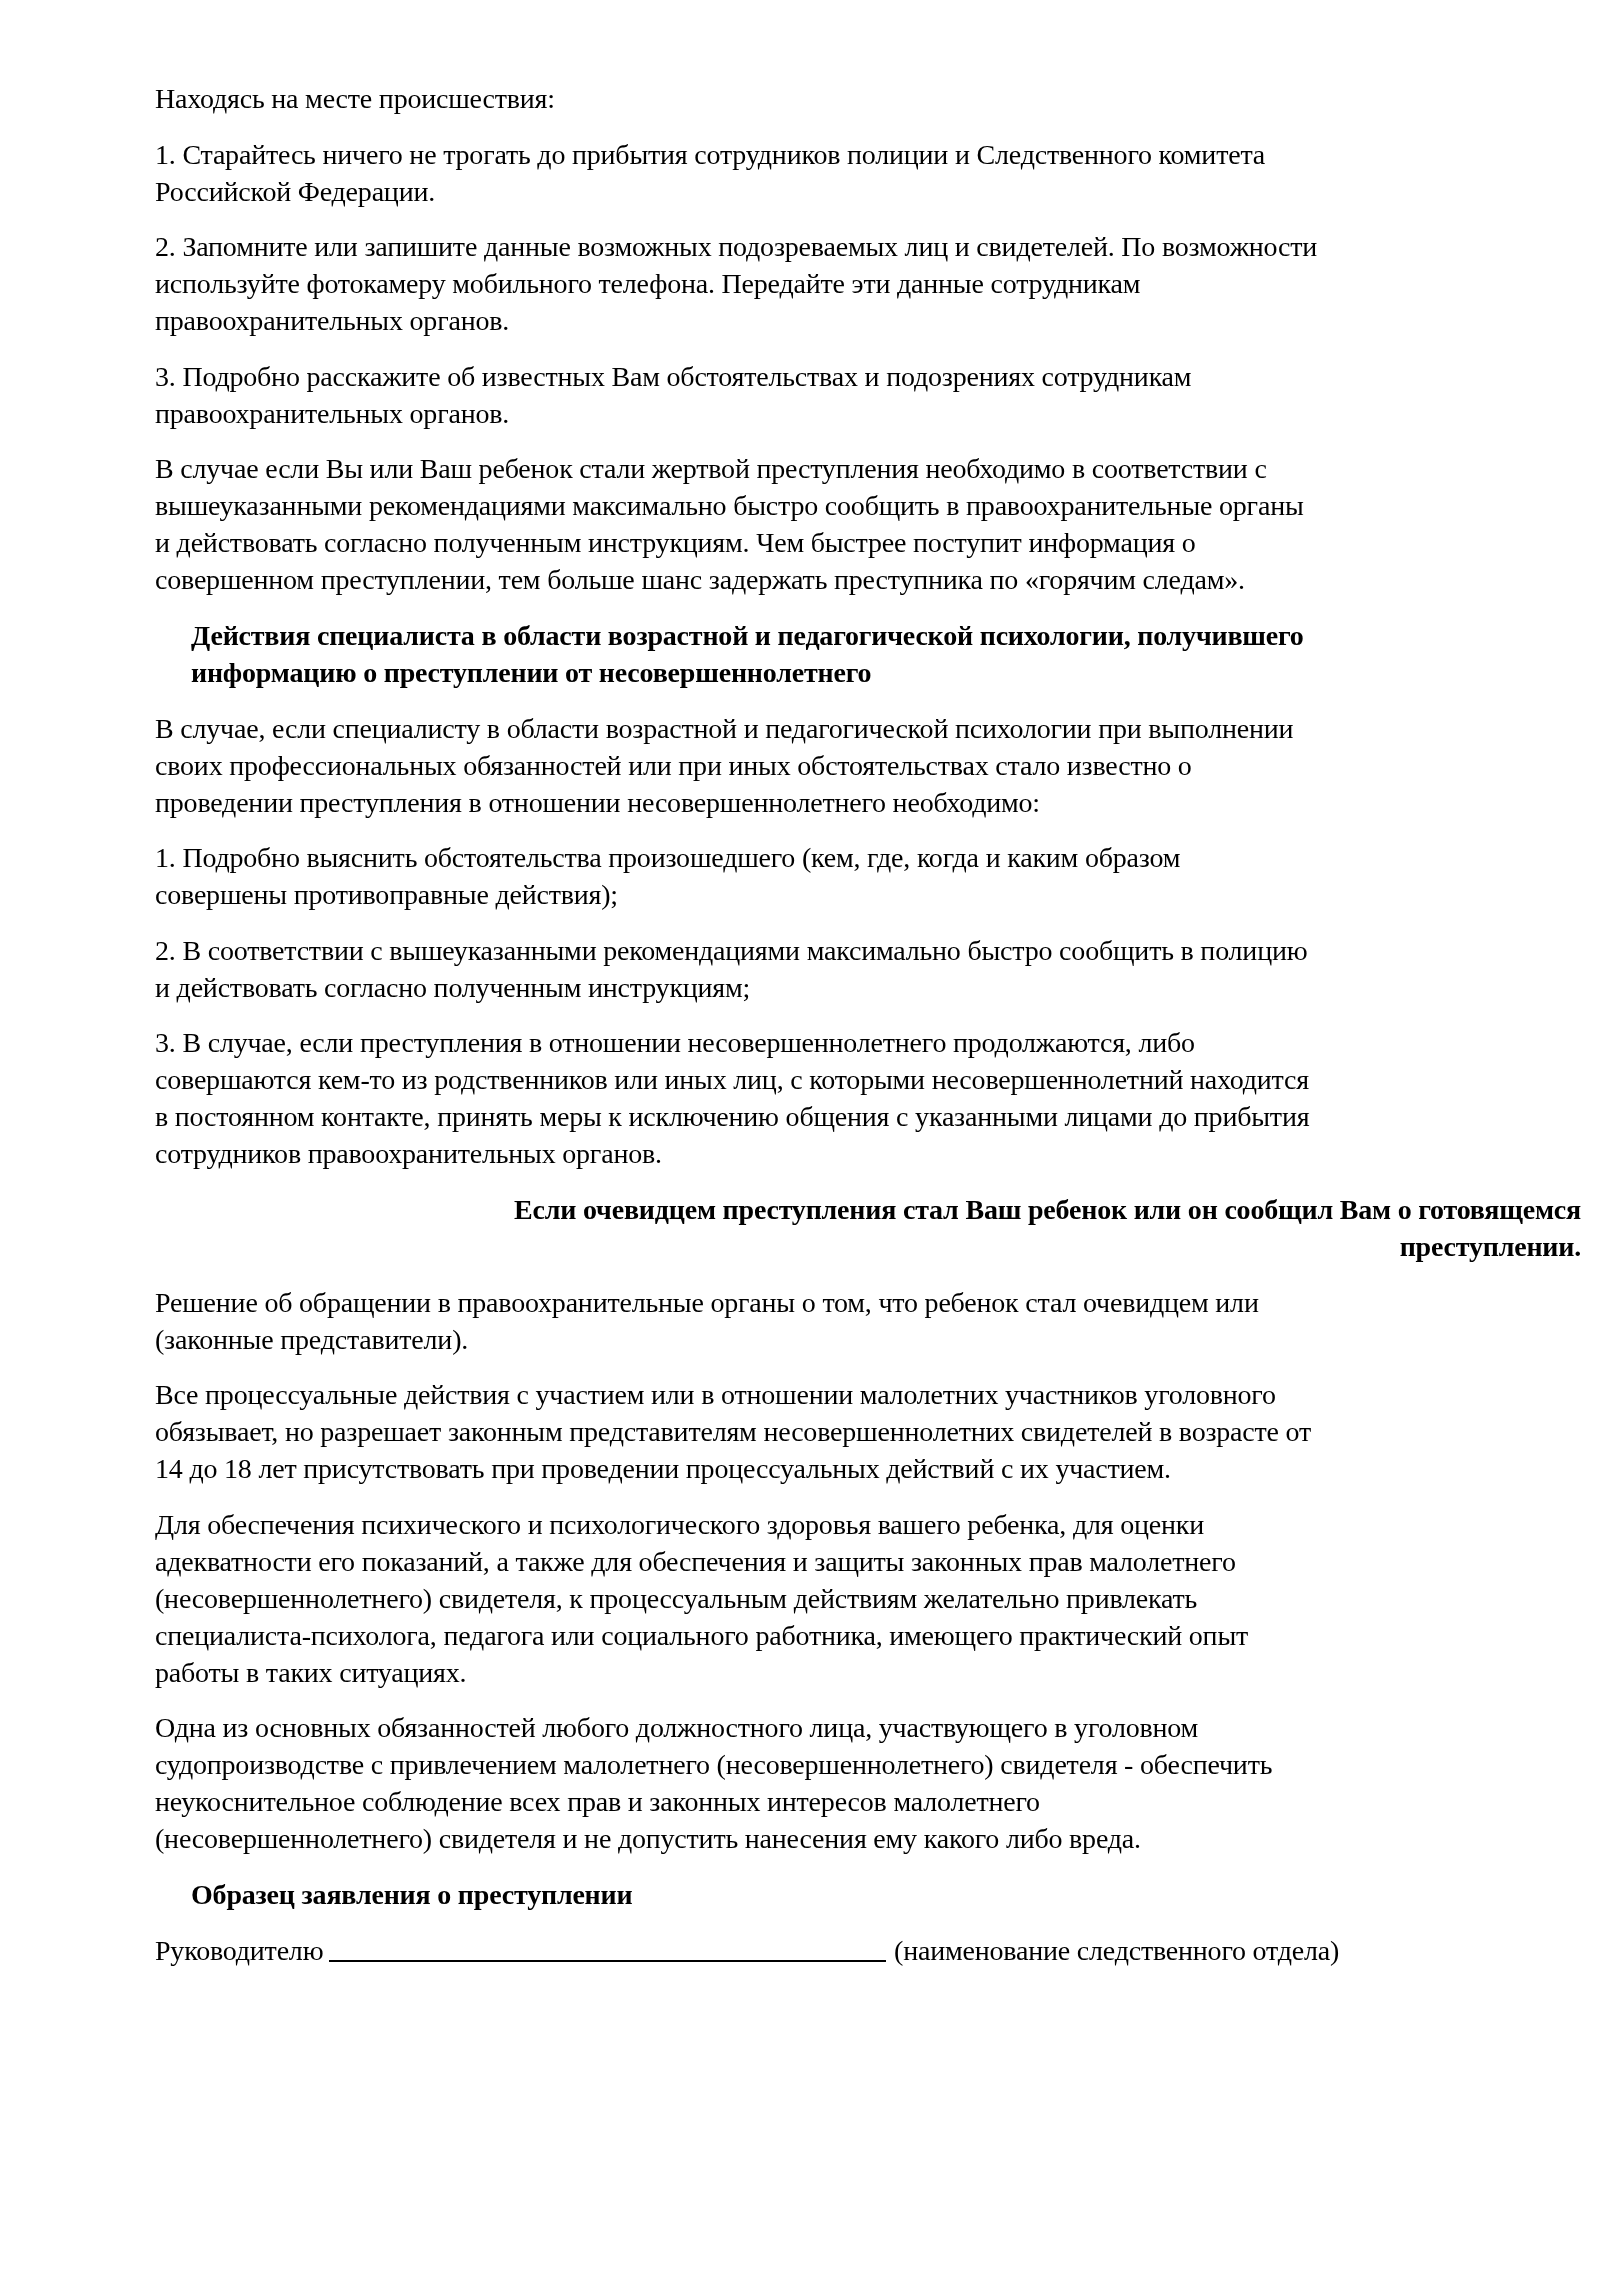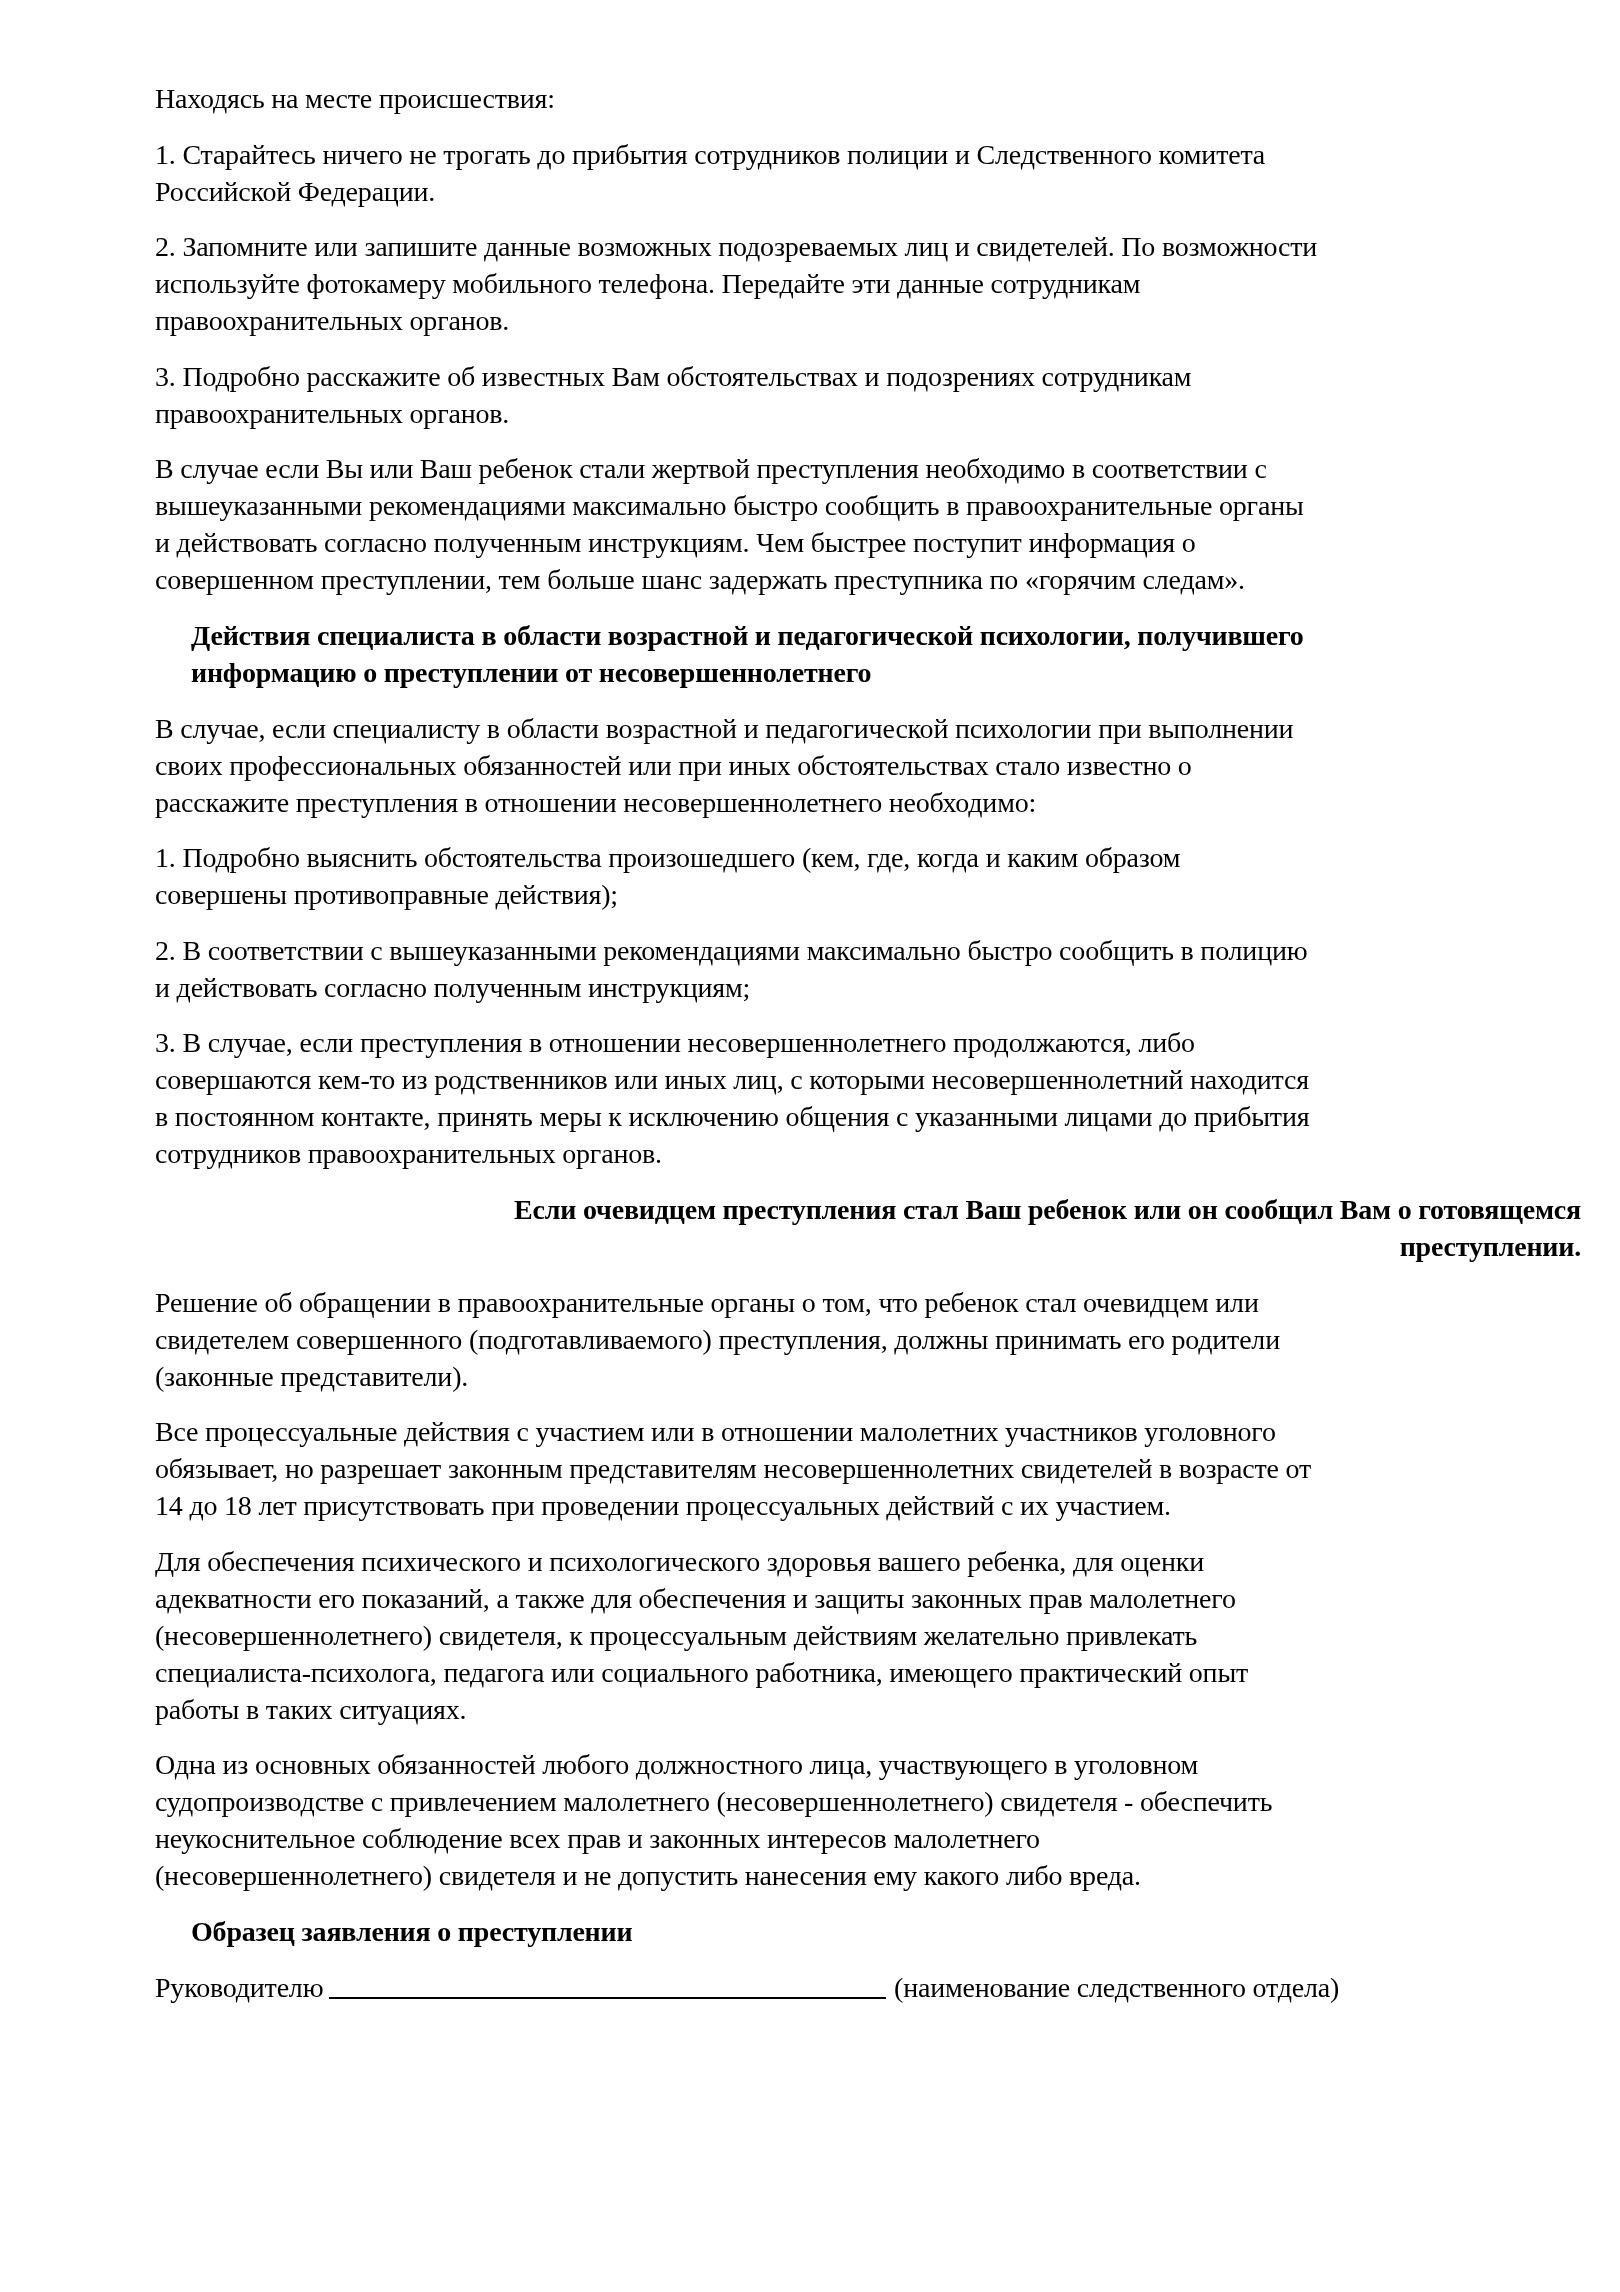--- a/index.html
+++ b/index.html
@@ -90,21 +90,21 @@
   </div>
 
   <div class="para bold heading">
     <span class="line">Действия специалиста в области возрастной и педагогической психологии, получившего</span>
     <span class="line">информацию о преступлении от несовершеннолетнего</span>
   </div>
 
   <div class="para">
     <span class="line">В случае, если специалисту в области возрастной и педагогической психологии при выполнении</span>
     <span class="line">своих профессиональных обязанностей или при иных обстоятельствах стало известно о</span>
-    <span class="line">расскажите преступления в отношении несовершеннолетнего необходимо:</span>
+    <span class="line">проведении преступления в отношении несовершеннолетнего необходимо:</span>
   </div>
 
   <div class="para">
     <span class="line">1. Подробно выяснить обстоятельства произошедшего (кем, где, когда и каким образом</span>
     <span class="line">совершены противоправные действия);</span>
   </div>
 
   <div class="para">
     <span class="line">2. В соответствии с вышеуказанными рекомендациями максимально быстро сообщить в полицию</span>
     <span class="line">и действовать согласно полученным инструкциям;</span>
@@ -117,21 +117,20 @@
     <span class="line">сотрудников правоохранительных органов.</span>
   </div>
 
   <div class="para bold center heading">
     <span class="line">Если очевидцем преступления стал Ваш ребенок или он сообщил Вам о готовящемся</span>
     <span class="line">преступлении.</span>
   </div>
 
   <div class="para">
     <span class="line">Решение об обращении в правоохранительные органы о том, что ребенок стал очевидцем или</span>
-    <span class="line">свидетелем совершенного (подготавливаемого) преступления, должны принимать его родители</span>
     <span class="line">(законные представители).</span>
   </div>
 
   <div class="para">
     <span class="line">Все процессуальные действия с участием или в отношении малолетних участников уголовного</span>
     <span class="line">обязывает, но разрешает законным представителям несовершеннолетних свидетелей в возрасте от</span>
     <span class="line">14 до 18 лет присутствовать при проведении процессуальных действий с их участием.</span>
   </div>
 
   <div class="para">

